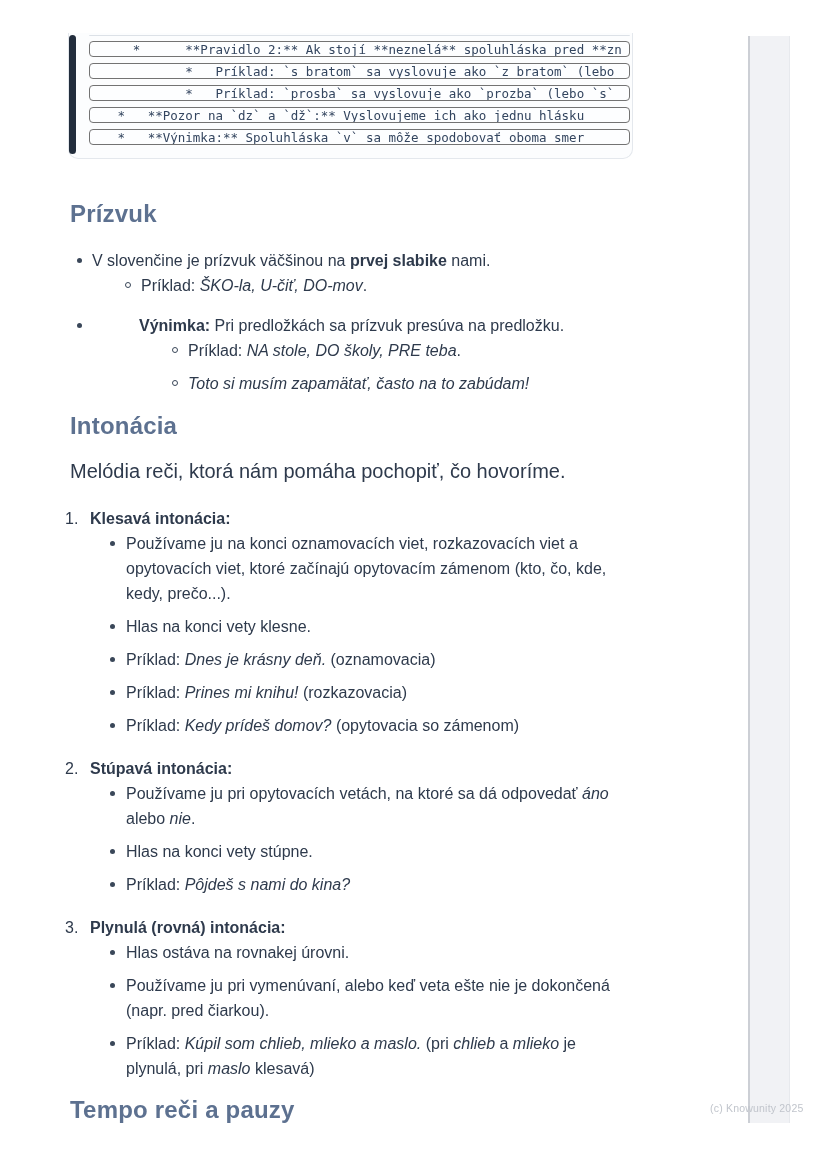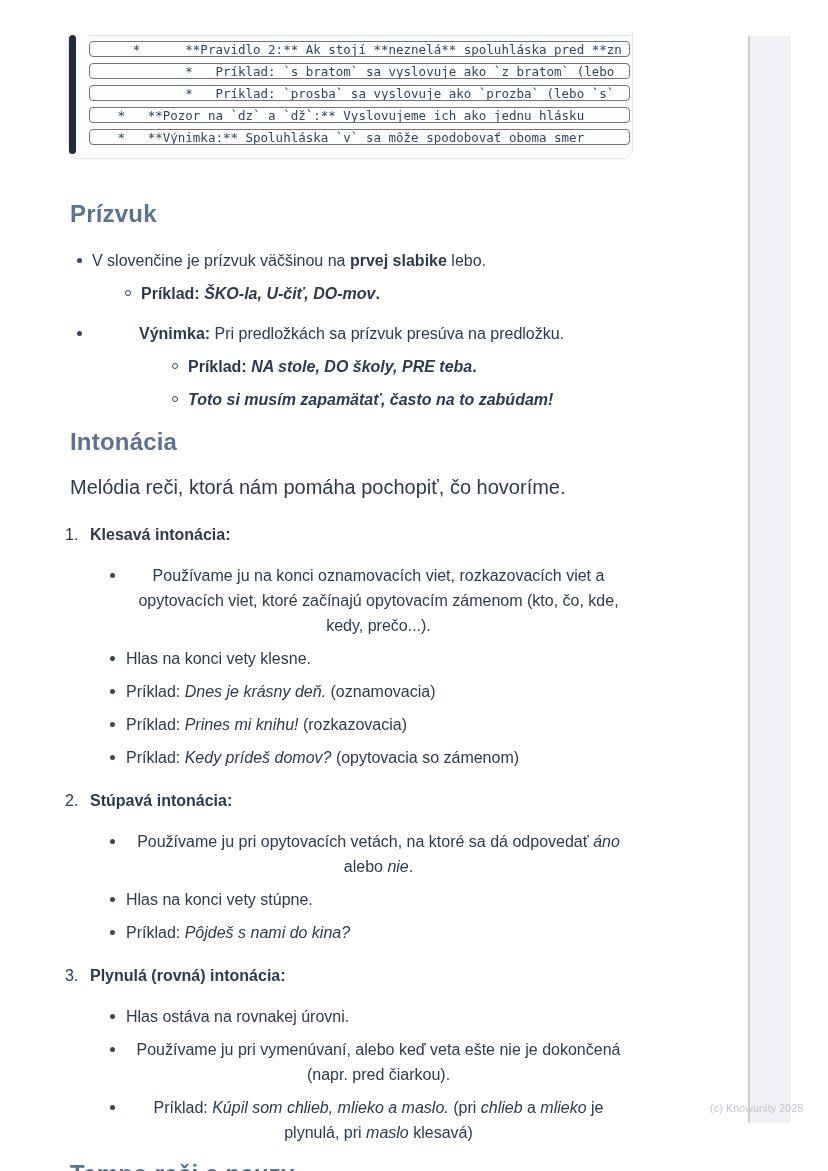--- a/index.html
+++ b/index.html
@@ -51,31 +51,31 @@
   .li + .li{margin-top:15px;gap:47px;}
   .dot{
     flex:0 0 auto;width:5px;height:5px;border-radius:50%;
     background:#3a4759;margin:10px 0 0 7px;
   }
   .circle{
     flex:0 0 auto;width:4px;height:4px;border:1.5px solid #3a4759;border-radius:50%;
     background:#ffffff;margin:9px 0 0 33px;
   }
   .li-text{margin-left:10px;font-size:16px;line-height:25px;}
-  .subul{margin-top:8px;font-weight:bold;}
+  .subul{margin-top:0;}
   .subli{display:flex;}
   .subli + .subli{margin-top:8px;}
   .subli .li-text{margin-left:10px;}
   
   .ol{margin-top:22px;}
   .oli + .oli{margin-top:18px;}
   .oli-head{display:flex;font-size:16px;line-height:25px;}
   .oli-num{flex:0 0 25px;margin-left:-5px;}
   .oli-title{font-weight:700;}
-  .oli-bullets{margin-left:38px;margin-top:16px;text-align:center;}
+  .oli-bullets{margin-left:38px;margin-top:0;}
   .obullet{display:flex;}
   .obullet + .obullet{margin-top:8px;}
   .obullet .dot{margin:10px 0 0 2px;}
   .obullet .li-text{margin-left:11px;max-width:505px;}
   
   .side-strip{
     position:absolute;left:748px;top:36px;width:42px;height:1087px;
     background:#f1f2f5;
     border-left:2px solid #cccfd5;border-right:1px solid #e7e9ed;
     box-sizing:border-box;
@@ -101,21 +101,21 @@
 </div>
 
 <div class="content">
 
   <h2>Prízvuk</h2>
 
   <div class="ul">
     <div class="li">
       <span class="dot"></span>
       <div class="li-text">
-        <span>V slovenčine je prízvuk väčšinou na </span><b>prvej slabike</b><span> lebo.</span>
+        <span>V slovenčine je prízvuk väčšinou na </span><b>prvej slabike</b><span> nami.</span>
         <div class="subul">
           <div class="subli">
             <span class="circle"></span>
             <div class="li-text">
               <span>Príklad: </span><i>ŠKO-la, U-čiť, DO-mov</i><span>.</span>
             </div>
           </div>
         </div>
       </div>
     </div>

